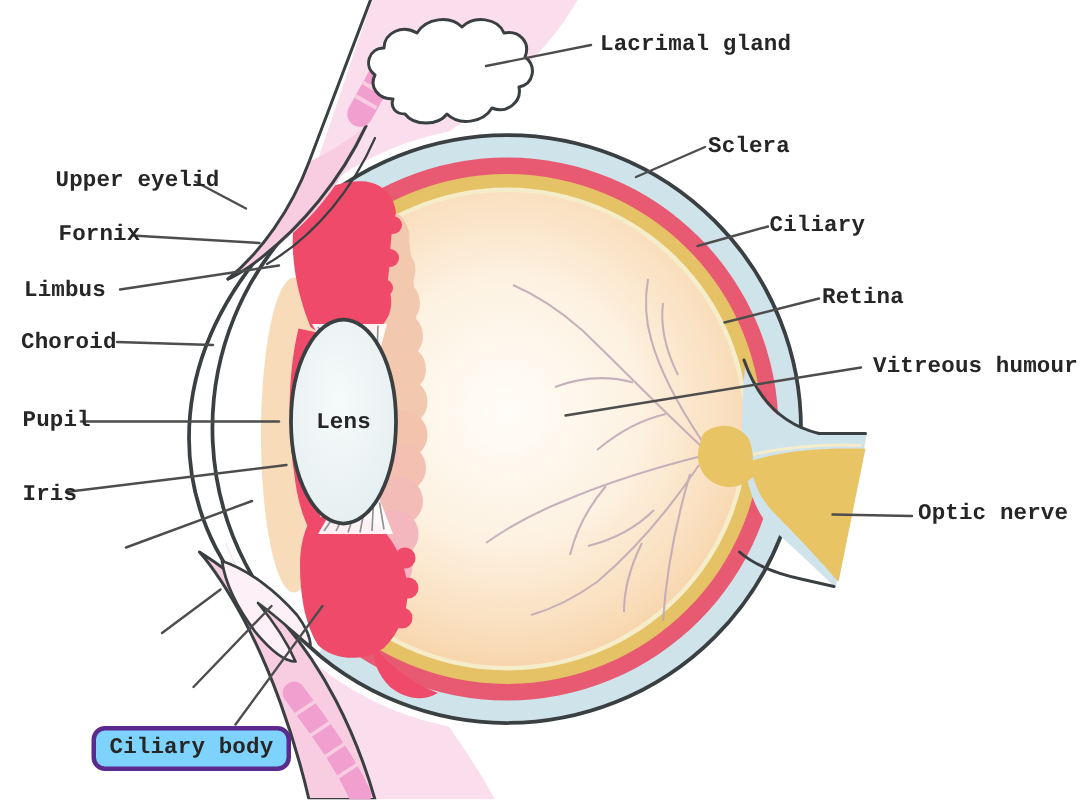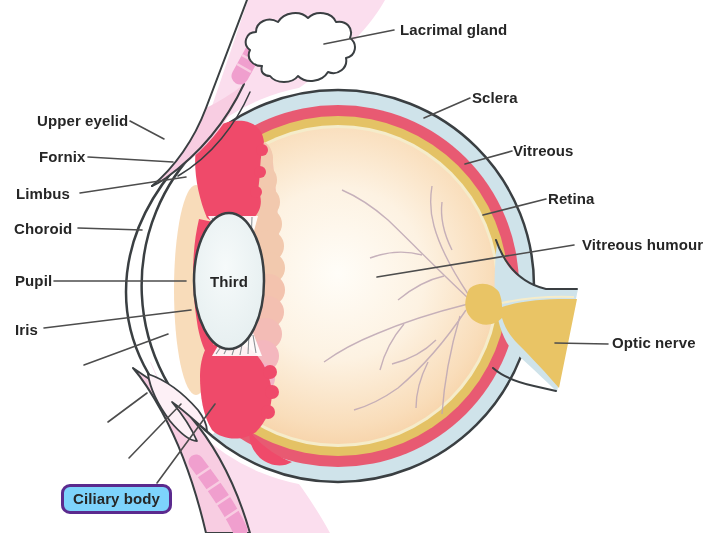--- a/index.html
+++ b/index.html
@@ -1,17 +1,17 @@
 <!DOCTYPE html>
 <html><head>
 <meta charset="utf-8">
 <style>
   html,body{margin:0;padding:0;background:#fff;}
   #stage{position:relative;width:720px;height:533px;background:#fff;overflow:hidden;
-         font-family:Liberation Sans, sans-serif;}
+         font-family:Liberation Mono, monospace;}
   #stage svg{position:absolute;left:0;top:0;}
   .lbl{position:absolute;font-size:15px;font-weight:600;color:#262626;
        letter-spacing:.1px;white-space:nowrap;line-height:19px;}
   .lbl.wrap{white-space:normal;width:86px;}
   .lbl.box{border:3px solid #5b2a8e;border-radius:9px;background:#7dd3fc;
            padding:2px 9px 3px 9px;}
   .lbl.lens-label{width:60px;text-align:center;}
 </style>
 </head>
 <body>
@@ -189,20 +189,20 @@
 </svg>
 
 <div class="lbl" style="left:400px;top:20px">Lacrimal gland</div>
 <div class="lbl" style="left:37px;top:111px">Upper eyelid</div>
 <div class="lbl" style="left:39px;top:147px">Fornix</div>
 <div class="lbl" style="left:16px;top:184px">Limbus</div>
 <div class="lbl" style="left:14px;top:219px">Choroid</div>
 <div class="lbl" style="left:15px;top:271px">Pupil</div>
 <div class="lbl" style="left:15px;top:320px">Iris</div>
 <div class="lbl box" style="left:61px;top:484px">Ciliary body</div>
-<div class="lbl lens-label" style="left:199px;top:272px">Third</div>
+<div class="lbl lens-label" style="left:199px;top:272px">Lens</div>
 <div class="lbl" style="left:472px;top:88px">Sclera</div>
-<div class="lbl" style="left:513px;top:141px">Vitreous</div>
+<div class="lbl" style="left:513px;top:141px">Ciliary</div>
 <div class="lbl" style="left:548px;top:189px">Retina</div>
 <div class="lbl" style="left:582px;top:235px">Vitreous humour</div>
 <div class="lbl" style="left:612px;top:333px">Optic nerve</div>
 
 </div>
 
 </body></html>

